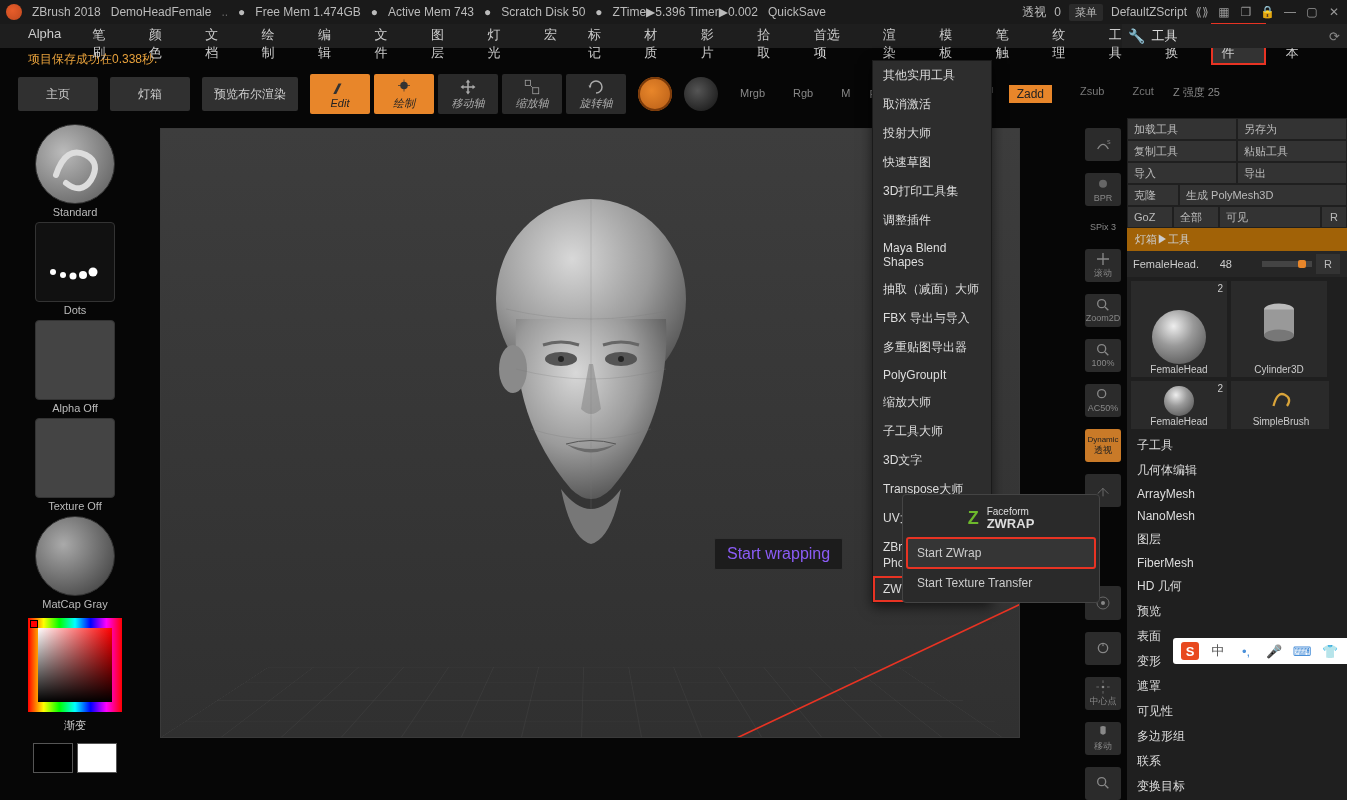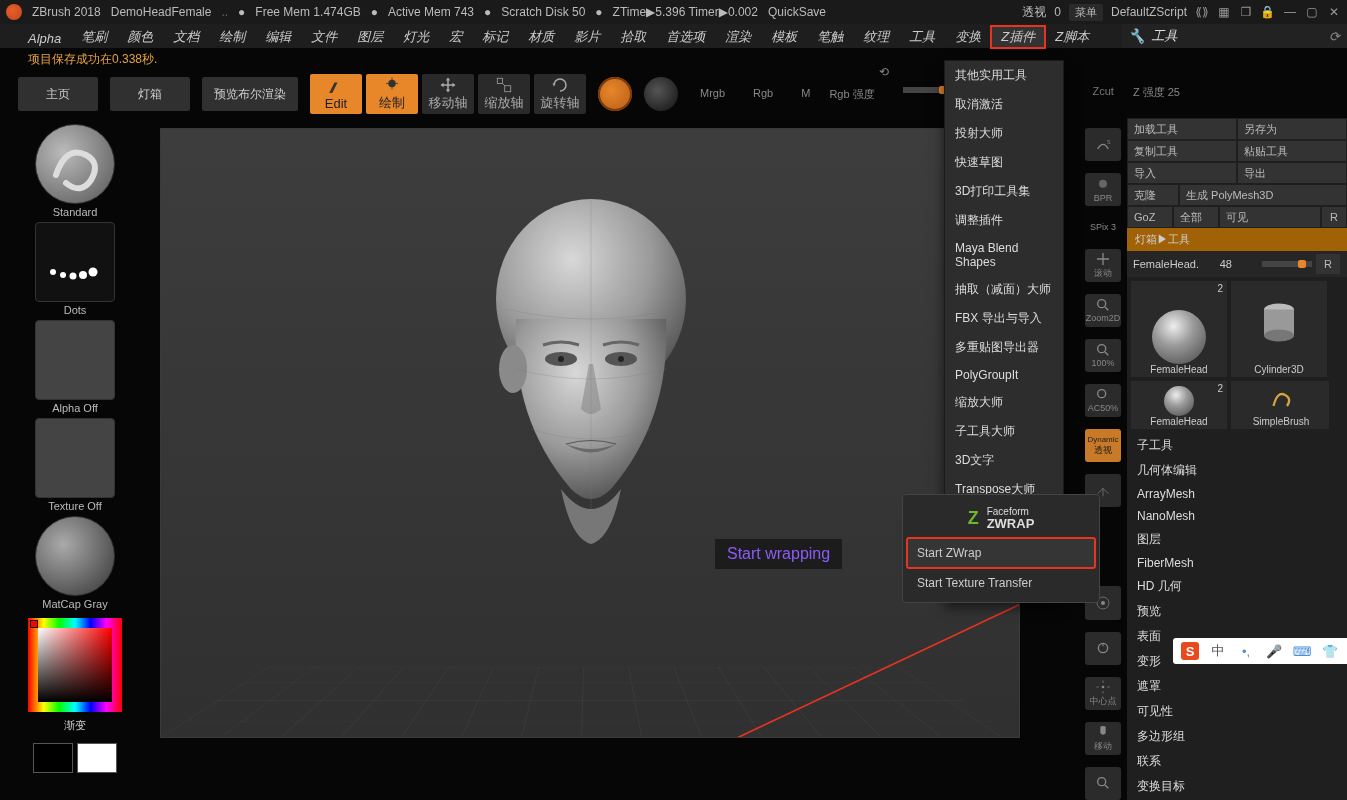--- a/index.html
+++ b/index.html
@@ -7,36 +7,36 @@
 
 
 .titlebar { height: 24px; background: #1a1a1a; display: flex; align-items: center; padding: 0 6px; gap: 10px; font-size: 12px; color: #bbb; }
 .titlebar .zb-logo { width: 16px; height: 16px; background: radial-gradient(circle at 40% 40%, #e85d2a, #c0491f); border-radius: 50%; }
 .titlebar .sep { color: #666; }
 .titlebar .right { margin-left: auto; display: flex; gap: 8px; align-items: center; }
 .titlebar .btn { background: #2a2a2a; padding: 1px 6px; border-radius: 2px; font-size: 11px; }
 .titlebar .winbtn { width: 14px; height: 14px; display:flex; align-items:center; justify-content:center; color:#999; }
 
 
-.menubar { height: 24px; background: #1e1e1e; display: flex; align-items: flex-end; padding: 0 18px; gap: 0; font-size: 13px; color: #ccc; position: relative; font-style: italic; }
+.menubar { height: 24px; background: #1e1e1e; display: flex; align-items: flex-start; padding: 0 18px; gap: 11px; font-size: 13px; color: #ccc; position: relative; }
 .menubar .mitem { padding: 2px 10px; cursor: pointer; }
 .menubar .mitem.hl { outline: 2px solid #e83323; outline-offset: -1px; background:#333; }
 .menubar .tool-right { position: absolute; right: 0; top: 0; display: flex; align-items: center; height: 24px; width: 225px; background:#222; }
 .menubar .tool-right .wrench { font-size:14px; margin:0 6px; color:#888;}
 .menubar .tool-right .title { flex:1; color:#ddd; }
 .menubar .tool-right .refresh { width:18px; color:#888; }
 
 
 .status { height: 22px; display:flex; align-items:center; padding-left: 28px; font-size:12px; }
 .status .orange { color: #e8a23c; }
 
 
 .toolbar { display:flex; align-items:center; padding: 4px 18px; gap: 12px; height: 48px; position: relative; }
 .toolbar .big-btn { width: 80px; height: 34px; background:#303030; display:flex; align-items:center; justify-content:center; border-radius:2px; color:#ccc; font-size:12px;}
-.toolbar .ico-btn { width:52px; height:40px; background:#2a2a2a; display:flex; flex-direction:column; align-items:center; justify-content:center; font-size:13px; color:#aaa; border-radius:2px; }
+.toolbar .ico-btn { width:60px; height:40px; background:#2a2a2a; display:flex; flex-direction:column; align-items:center; justify-content:center; font-size:11px; color:#aaa; border-radius:2px;font-style:italic; }
 .toolbar .ico-btn.active { background:#e8862a; color:#222; }
 .toolbar .ico-btn svg { width:20px; height:18px; }
 .toolbar .spectrum { width:34px; height:34px; border-radius:50%; }
 .toolbar .group { display:flex; gap:4px; }
 .toolbar .rgb-row { display:flex; flex-direction:row; gap:19px; margin-left:10px; font-size:11px; color:#888;}
 .toolbar .rgb-row .r1 { display:flex; gap:28px; }
 .toolbar .zadd { background:#e8862a; color:#222; padding:2px 8px; font-size:12px;}
 .toolbar .ztxt { color:#777; font-size:11px; }
 
 
@@ -69,21 +69,21 @@
 .head { position:absolute; left:300px; top:60px; width:260px; height:360px; }
 .tooltip { position:absolute; background:#1c1c1c; color:#8b5cf6; padding:6px 12px; font-size:16px; border:1px solid #333; border-radius:2px;}
 
 
 .quick-col { width:48px; display:flex; flex-direction:column; gap:12px; padding-top:10px; align-items:center;}
 .qbtn { width:36px; height:36px; background:#2b2b2b; border-radius:3px; display:flex; flex-direction:column; align-items:center; justify-content:center; font-size:9px; color:#888;}
 .qbtn.hl { background:#c97a28; color:#222;}
 .qbtn svg { width:18px; height:16px; }
 
 
-.plugin-menu { position:absolute; left:944px; top:60px; width:120px; background:#2d2d2d; border:1px solid #1a1a1a; z-index:50; box-shadow:0 4px 12px rgba(0,0,0,0.6);}
+.plugin-menu { position:absolute; left:872px; top:60px; width:120px; background:#2d2d2d; border:1px solid #1a1a1a; z-index:50; box-shadow:0 4px 12px rgba(0,0,0,0.6);}
 .plugin-menu .pit { padding:6px 10px; font-size:12px; color:#ddd; cursor:pointer;}
 .plugin-menu .pit.hl { outline:2px solid #e83323; outline-offset:-2px;}
 .status-icon-row { position:absolute; left:874px; top:62px; width:20px; height:20px; color:#888; display:flex; align-items:center; justify-content:center;}
 
 
 .zwrap-panel { position:absolute; left:902px; top:494px; width:198px; background:#2a2a2a; border:1px solid #444; border-radius:4px; z-index:60; padding:4px;}
 .zwrap-panel .logo-row { display:flex; align-items:center; justify-content:center; gap:8px; padding:8px 0;}
 .zwrap-panel .logo-row .z { color:#6db82c; font-weight:bold; font-size:18px;}
 .zwrap-panel .logo-row .txt { color:#ddd; font-size:10px; line-height:1;}
 .zwrap-panel .zbtn { padding:8px 10px; font-size:12px; color:#ccc; cursor:pointer; border-radius:2px;}

